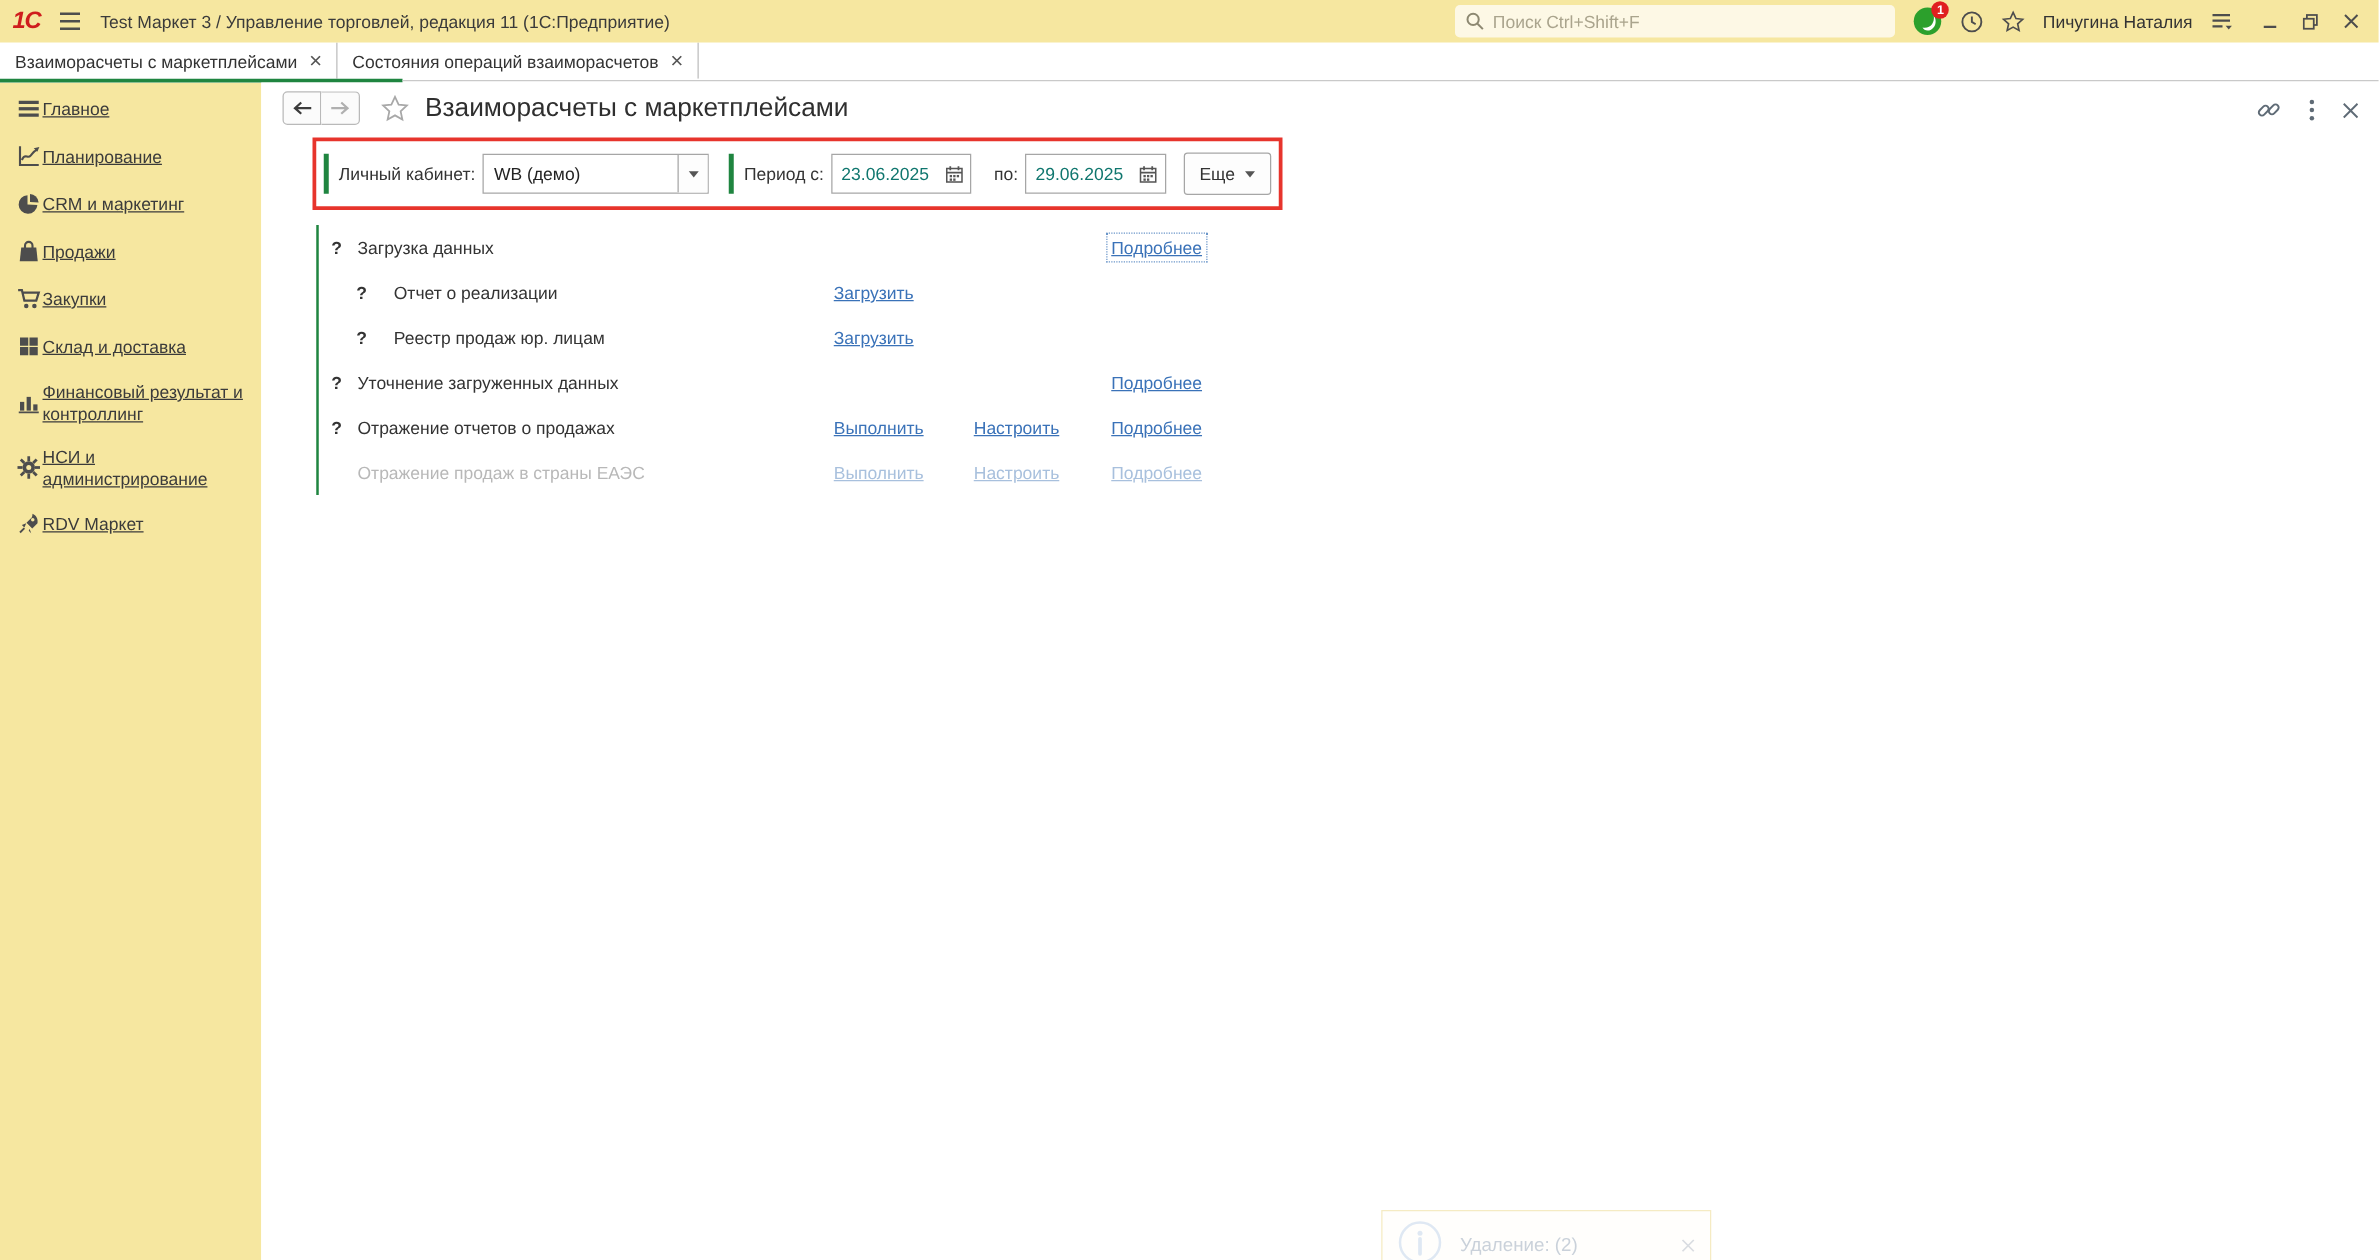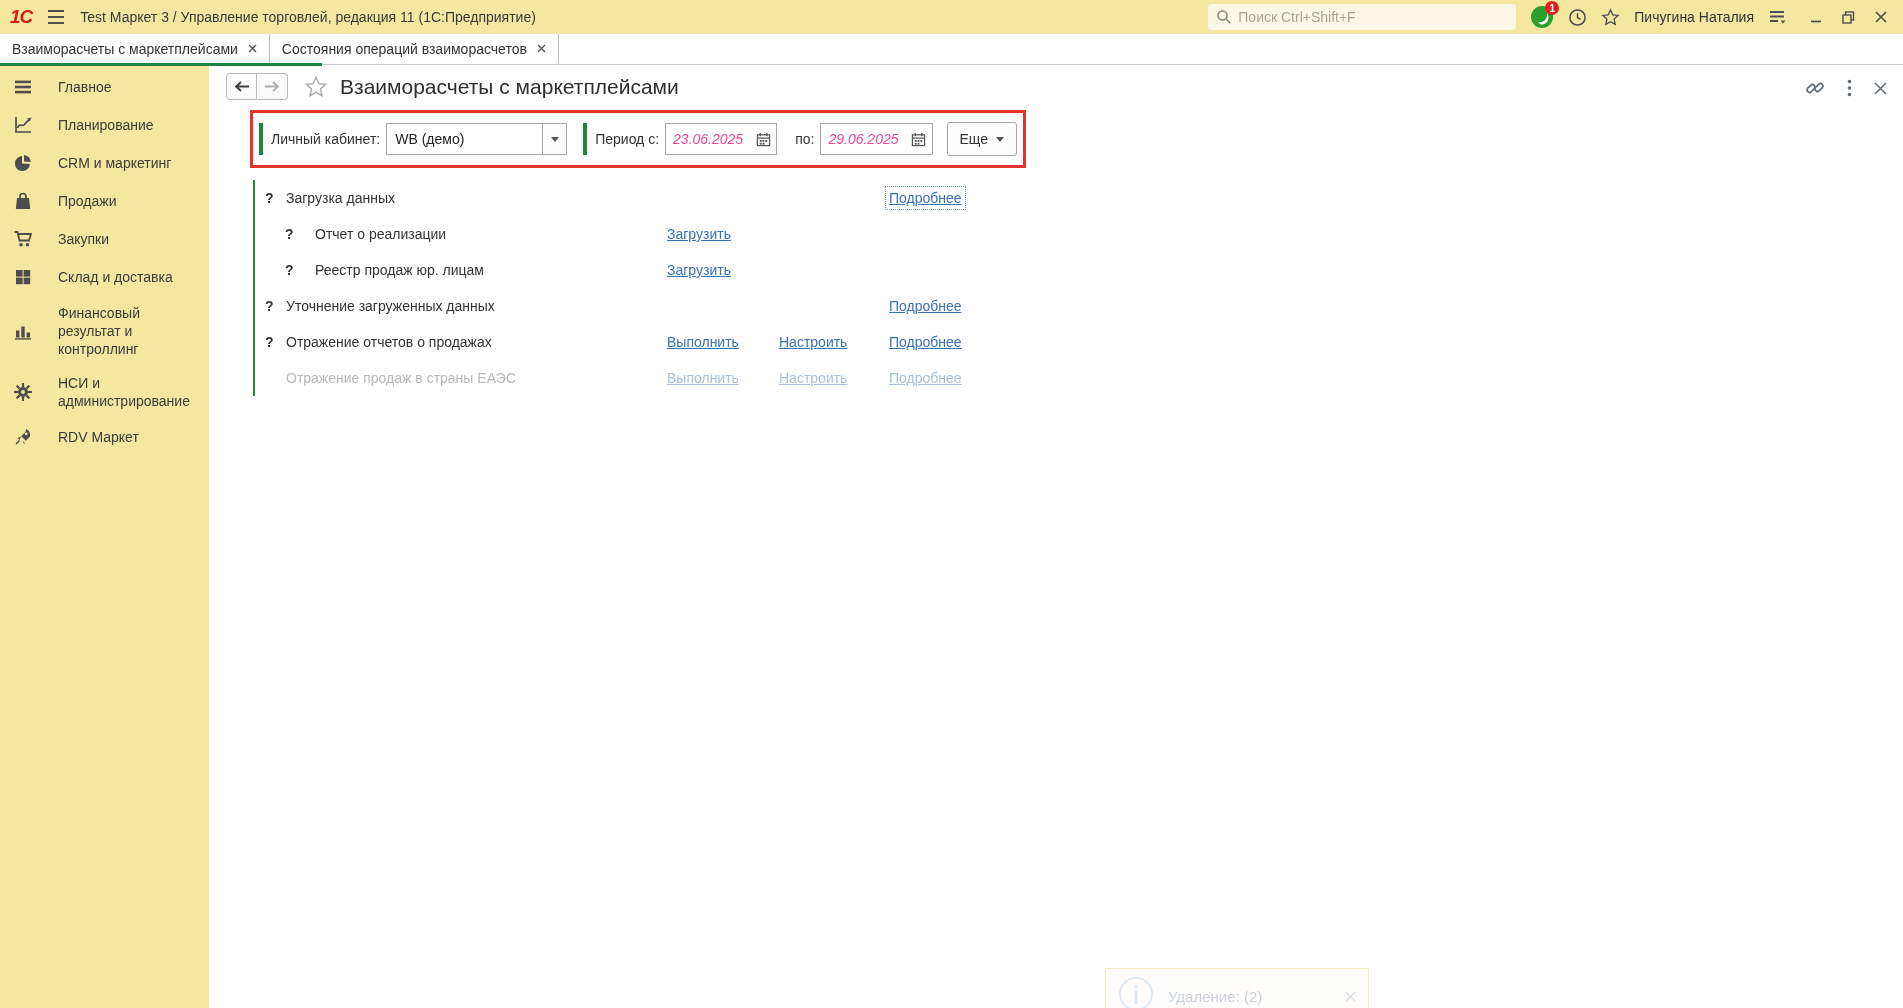--- a/index.html
+++ b/index.html
@@ -5,21 +5,21 @@
   *{margin:0;padding:0;box-sizing:border-box;}
   html,body{width:1903px;height:1008px;overflow:hidden;background:#fff;
     font-family:"Liberation Sans",sans-serif;color:#333;}
   
   .titlebar{height:34px;background:#f6e7a0;display:flex;align-items:center;
     padding:0 10px;gap:14px;position:relative;justify-content:flex-end;}
   .logo{color:#cf1d1d;font-weight:bold;font-style:italic;font-size:19px;letter-spacing:-1px;}
   .tb-icon{display:flex;align-items:center;justify-content:center;cursor:pointer;}
   .tb-title{font-size:14px;color:#3a3a3a;white-space:nowrap;}
   .tb-spacer{flex:1;}
-  .searchbox{width:308px;height:26px;background:rgba(255,255,255,.72);border-radius:4px;
+  .searchbox{width:352px;height:26px;background:rgba(255,255,255,.72);border-radius:4px;
     display:flex;align-items:center;padding:0 8px;gap:6px;}
   .searchbox input{border:none;outline:none;background:transparent;font-size:14px;width:100%;
     font-family:"Liberation Sans",sans-serif;color:#444;}
   .searchbox input::placeholder{color:#aaa48d;}
   .bell-wrap{position:relative;width:24px;height:24px;}
   .badge{position:absolute;top:-4px;right:-5px;min-width:14px;height:14px;background:#e01f1f;
     border-radius:8px;color:#fff;font-size:10px;display:flex;align-items:center;justify-content:center;
     padding:0 3px;font-weight:bold;}
   .username{font-size:14px;color:#333;white-space:nowrap;cursor:pointer;}
   .winbtns{display:flex;gap:20px;margin:0 6px 0 10px;align-items:center;}
@@ -27,22 +27,22 @@
   .tabbar{height:29px;background:#fff;display:flex;}
   .tab{display:flex;align-items:center;gap:10px;padding:0 12px;font-size:14px;color:#333;
     border-right:1px solid #bdbdbd;cursor:pointer;white-space:nowrap;}
   .tab-close{display:flex;align-items:center;}
   .divider{height:3px;position:relative;background:#fff;}
   .divider .green-seg{position:absolute;left:0;top:0;width:322px;height:3px;background:#1f8540;}
   .divider .gray-seg{position:absolute;left:322px;right:0;top:1px;height:1px;background:#c9c9c9;}
   
   .page-body{display:flex;height:942px;}
   .sidebar{width:209px;background:#f6e7a0;padding-top:2px;overflow:hidden;flex:0 0 209px;}
-  .nav-item{display:flex;align-items:center;gap:24px;padding:8px 6px 8px 12px;font-size:14px;
-    color:#3b3b3b;line-height:18px;cursor:pointer;}
+  .nav-item{display:flex;align-items:center;gap:0;padding:8px 6px 8px 12px;font-size:14px;
+    color:#3b3b3b;line-height:18px;cursor:pointer;text-decoration:underline;}
   .nav-ic{width:22px;height:22px;flex:0 0 22px;display:flex;align-items:center;justify-content:center;}
   .main{flex:1;position:relative;background:#fff;}
   
   .page-header{position:absolute;top:7px;left:17px;display:flex;align-items:center;}
   .navbtn{width:31px;height:27px;border:1px solid #b9b9b9;background:#fbfbfb;display:flex;
     align-items:center;justify-content:center;cursor:pointer;}
   .navbtn.back{border-radius:4px 0 0 4px;}
   .navbtn.fwd{border-radius:0 4px 4px 0;border-left:none;}
   .hdr-star{margin:0 12px 0 16px;display:flex;cursor:pointer;}
   .page-title{font-size:21px;color:#2f2f2f;white-space:nowrap;}
@@ -53,21 +53,21 @@
     display:flex;align-items:center;padding:0 6px;background:#fff;}
   .gbar{width:4px;height:32px;background:#1f8540;flex:0 0 4px;}
   .flabel{font-size:14px;color:#333;white-space:nowrap;margin:0 6px 0 8px;}
   .combo{height:32px;width:195px;border:1px solid #a6a6a6;display:flex;background:#fff;cursor:text;}
   .combo-val{flex:1;display:flex;align-items:center;padding:0 8px;font-size:14px;color:#222;}
   .combo-btn{width:24px;border-left:1px solid #a6a6a6;display:flex;align-items:center;
     justify-content:center;cursor:pointer;background:#fdfdfd;}
   .caret{width:0;height:0;border-left:4px solid transparent;border-right:4px solid transparent;
     border-top:5px solid #555;}
   .datebox{height:32px;width:120px;border:1px solid #a6a6a6;display:flex;background:#fff;cursor:text;}
-  .date-val{flex:1;display:flex;align-items:center;padding:0 7px;font-size:14px;color:#ec4899;font-style:italic;}
+  .date-val{flex:1;display:flex;align-items:center;padding:0 7px;font-size:14px;color:#0f766e;}
   .cal-btn{width:26px;display:flex;align-items:center;justify-content:center;cursor:pointer;}
   .gap10{width:10px;flex:0 0 10px;}
   .gap16{width:16px;flex:0 0 16px;}
   .more-btn{height:34px;padding:0 12px;border:1px solid #a6a6a6;border-radius:3px;background:#fdfdfd;
     font-size:14px;color:#333;display:flex;align-items:center;gap:8px;margin-left:14px;cursor:pointer;}
   
   .oplist{position:absolute;left:44px;top:114px;width:900px;border-left:2px solid #1f8540;}
   .op-row{position:relative;height:36px;}
   .op-q{position:absolute;top:50%;transform:translateY(-50%);font-weight:bold;font-size:14px;
     color:#333;cursor:pointer;}

